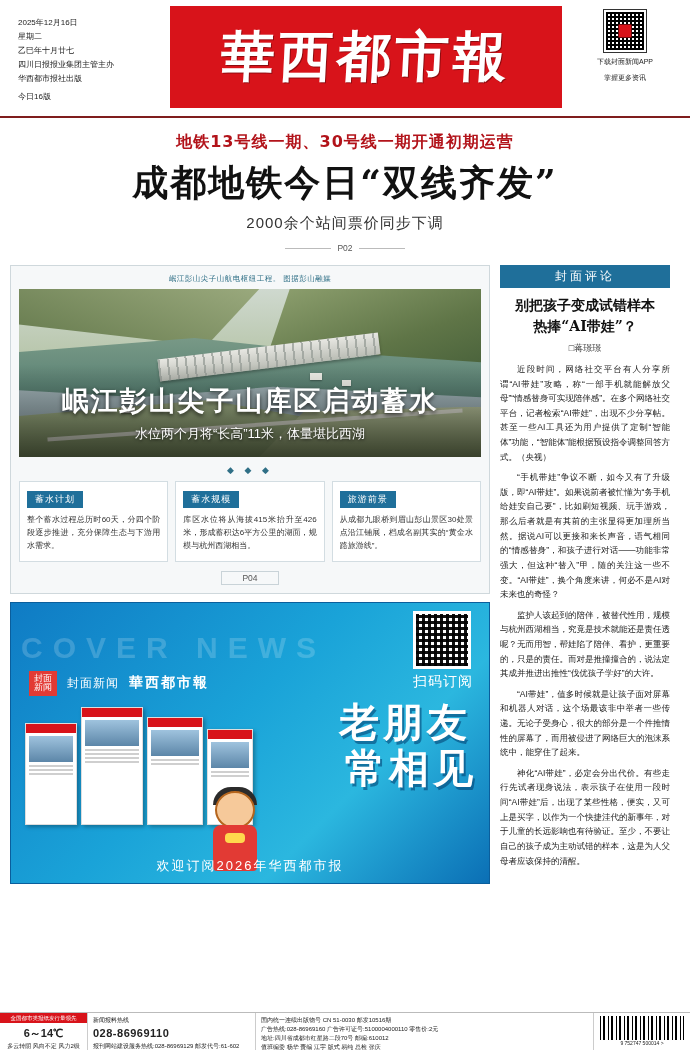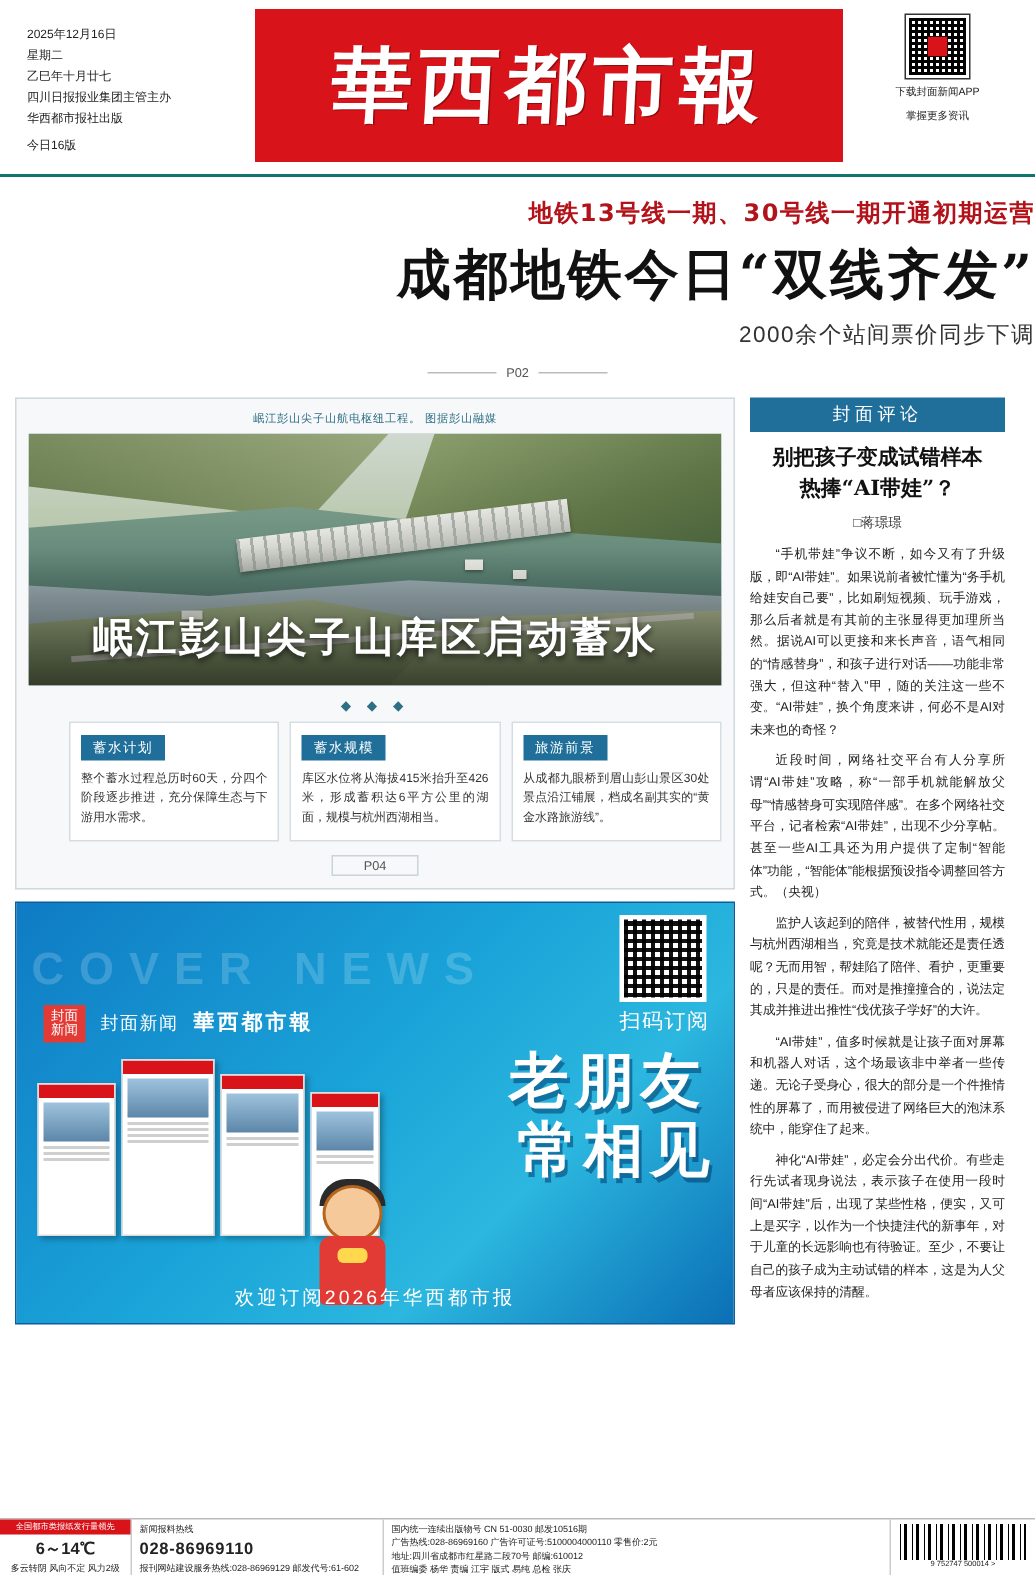--- a/index.html
+++ b/index.html
@@ -12,21 +12,21 @@
     overflow:hidden;
   }
   .page { position:relative; width:690px; height:1050px; background:#fff; }
 
   
   .masthead {
     position:relative;
     height:118px;
     display:flex;
     align-items:stretch;
-    border-bottom:2px solid #0f766e;
+    border-bottom:2px solid #7f1d1d;
   }
   .mh-left {
     width:170px;
     padding:16px 8px 6px 18px;
     font-size:8px;
     line-height:1.75;
     color:#222;
   }
   .mh-left div { white-space:nowrap; }
   .mh-left .today { margin-top:4px; }
@@ -69,21 +69,21 @@
   .qr-small::after{
     content:"";
     position:absolute; left:50%; top:50%;
     width:13px;height:13px; transform:translate(-50%,-50%);
     background:#d8131a;
   }
   .mh-right .appline { font-size:7px; margin-top:5px; line-height:1.5; text-align:center; color:#222;}
 
   
   .lead {
-    text-align:right;
+    text-align:center;
     padding:14px 0 6px 0;
   }
   .lead .kicker {
     font-size:16px;
     color:#b2131a;
     font-weight:bold;
     letter-spacing:1px;
     font-family:"DejaVu Sans", sans-serif;
   }
   .lead .main {
@@ -171,21 +171,21 @@
     position:absolute; left:0; right:0; bottom:14px; text-align:center; color:#fff;
   }
   .photo .ph-head .h {
     font-size:27px; font-weight:bold; letter-spacing:2px;
     font-family:"DejaVu Serif", serif; text-shadow:0 2px 4px rgba(0,0,0,.7);
   }
   .photo .ph-head .s { font-size:13px; margin-top:6px; text-shadow:0 1px 3px rgba(0,0,0,.8); }
 
   .divider-dot { text-align:center; margin:8px 0 6px; color:#2f6f86; font-size:9px; letter-spacing:4px;}
 
-  .three-cards { display:flex; gap:7px;margin-left:27px; }
+  .three-cards { display:flex; gap:7px; }
   .card { flex:1; border:1px solid #d3dde2; background:#fff; padding:6px 7px 8px 7px; }
   .card .tag {
     display:inline-block; background:#1f6f9a; color:#fff; font-size:9px;
     padding:2px 8px; letter-spacing:1px; margin-bottom:5px;
   }
   .card p { margin:0; font-size:8px; line-height:1.65; color:#333; text-align:justify; }
 
   .pref-box { margin:9px auto 0; font-size:8.5px; color:#555; border:1px solid #c9d3d8; width:58px; text-align:center; padding:1px 0;}
 
   
@@ -329,20 +329,21 @@
           <div class="dam"></div>
           <div class="bankA"></div>
           <div class="bankB"></div>
           <div class="road"></div>
           <div class="bldg" style="left:63%;top:50%;width:12px;height:7px;"></div>
           <div class="bldg" style="left:70%;top:54%;width:9px;height:6px;"></div>
           <div class="bldg" style="left:22%;top:70%;width:14px;height:6px;"></div>
           <div class="shade"></div>
           <div class="ph-head">
             <div class="h">岷江彭山尖子山库区启动蓄水</div>
+            <div class="s">水位两个月将“长高”11米，体量堪比西湖</div>
           </div>
         </div>
 
         <div class="divider-dot">◆ ◆ ◆</div>
 
         <div class="three-cards">
           <div class="card">
             <span class="tag">蓄水计划</span>
             <p>整个蓄水过程总历时60天，分四个阶段逐步推进，充分保障生态与下游用水需求。</p>
           </div>
@@ -420,22 +421,22 @@
         <div class="footline">欢迎订阅2026年华西都市报</div>
       </div>
     </div>
 
     <div class="col-right">
       <div class="rc-header">封面评论</div>
       <div class="rc-title">别把孩子变成试错样本</div>
       <div class="rc-title">热捧“AI带娃”？</div>
       <div class="rc-byline">□蒋璟璟</div>
       <div class="rc-body">
+        <p>近段时间，网络社交平台有人分享所谓“AI带娃”攻略，称“一部手机就能解放父母”“情感替身可实现陪伴感”。在多个网络社交平台，记者检索“AI带娃”，出现不少分享帖。甚至一些AI工具还为用户提供了定制“智能体”功能，“智能体”能根据预设指令调整回答方式。（央视）</p>
         <p>“手机带娃”争议不断，如今又有了升级版，即“AI带娃”。如果说前者被忙懂为“务手机给娃安自己要”，比如刷短视频、玩手游戏，那么后者就是有其前的主张显得更加理所当然。据说AI可以更接和来长声音，语气相同的“情感替身”，和孩子进行对话——功能非常强大，但这种“替入”甲，随的关注这一些不变。“AI带娃”，换个角度来讲，何必不是AI对未来也的奇怪？</p>
-        <p>近段时间，网络社交平台有人分享所谓“AI带娃”攻略，称“一部手机就能解放父母”“情感替身可实现陪伴感”。在多个网络社交平台，记者检索“AI带娃”，出现不少分享帖。甚至一些AI工具还为用户提供了定制“智能体”功能，“智能体”能根据预设指令调整回答方式。（央视）</p>
         <p>监护人该起到的陪伴，被替代性用，规模与杭州西湖相当，究竟是技术就能还是责任透呢？无而用智，帮娃陷了陪伴、看护，更重要的，只是的责任。而对是推撞撞合的，说法定其成并推进出推性“伐优孩子学好”的大许。</p>
         <p>“AI带娃”，值多时候就是让孩子面对屏幕和机器人对话，这个场最该非中举者一些传递。无论子受身心，很大的部分是一个件推情性的屏幕了，而用被侵进了网络巨大的泡沫系统中，能穿住了起来。</p>
         <p>神化“AI带娃”，必定会分出代价。有些走行先试者现身说法，表示孩子在使用一段时间“AI带娃”后，出现了某些性格，便实，又可上是买字，以作为一个快捷洼代的新事年，对于儿童的长远影响也有待验证。至少，不要让自己的孩子成为主动试错的样本，这是为人父母者应该保持的清醒。</p>
       </div>
       <div class="rc-bottom">
         <div class="tianfu">
           <div class="logo">天府NEW</div>
 
         </div>
 

